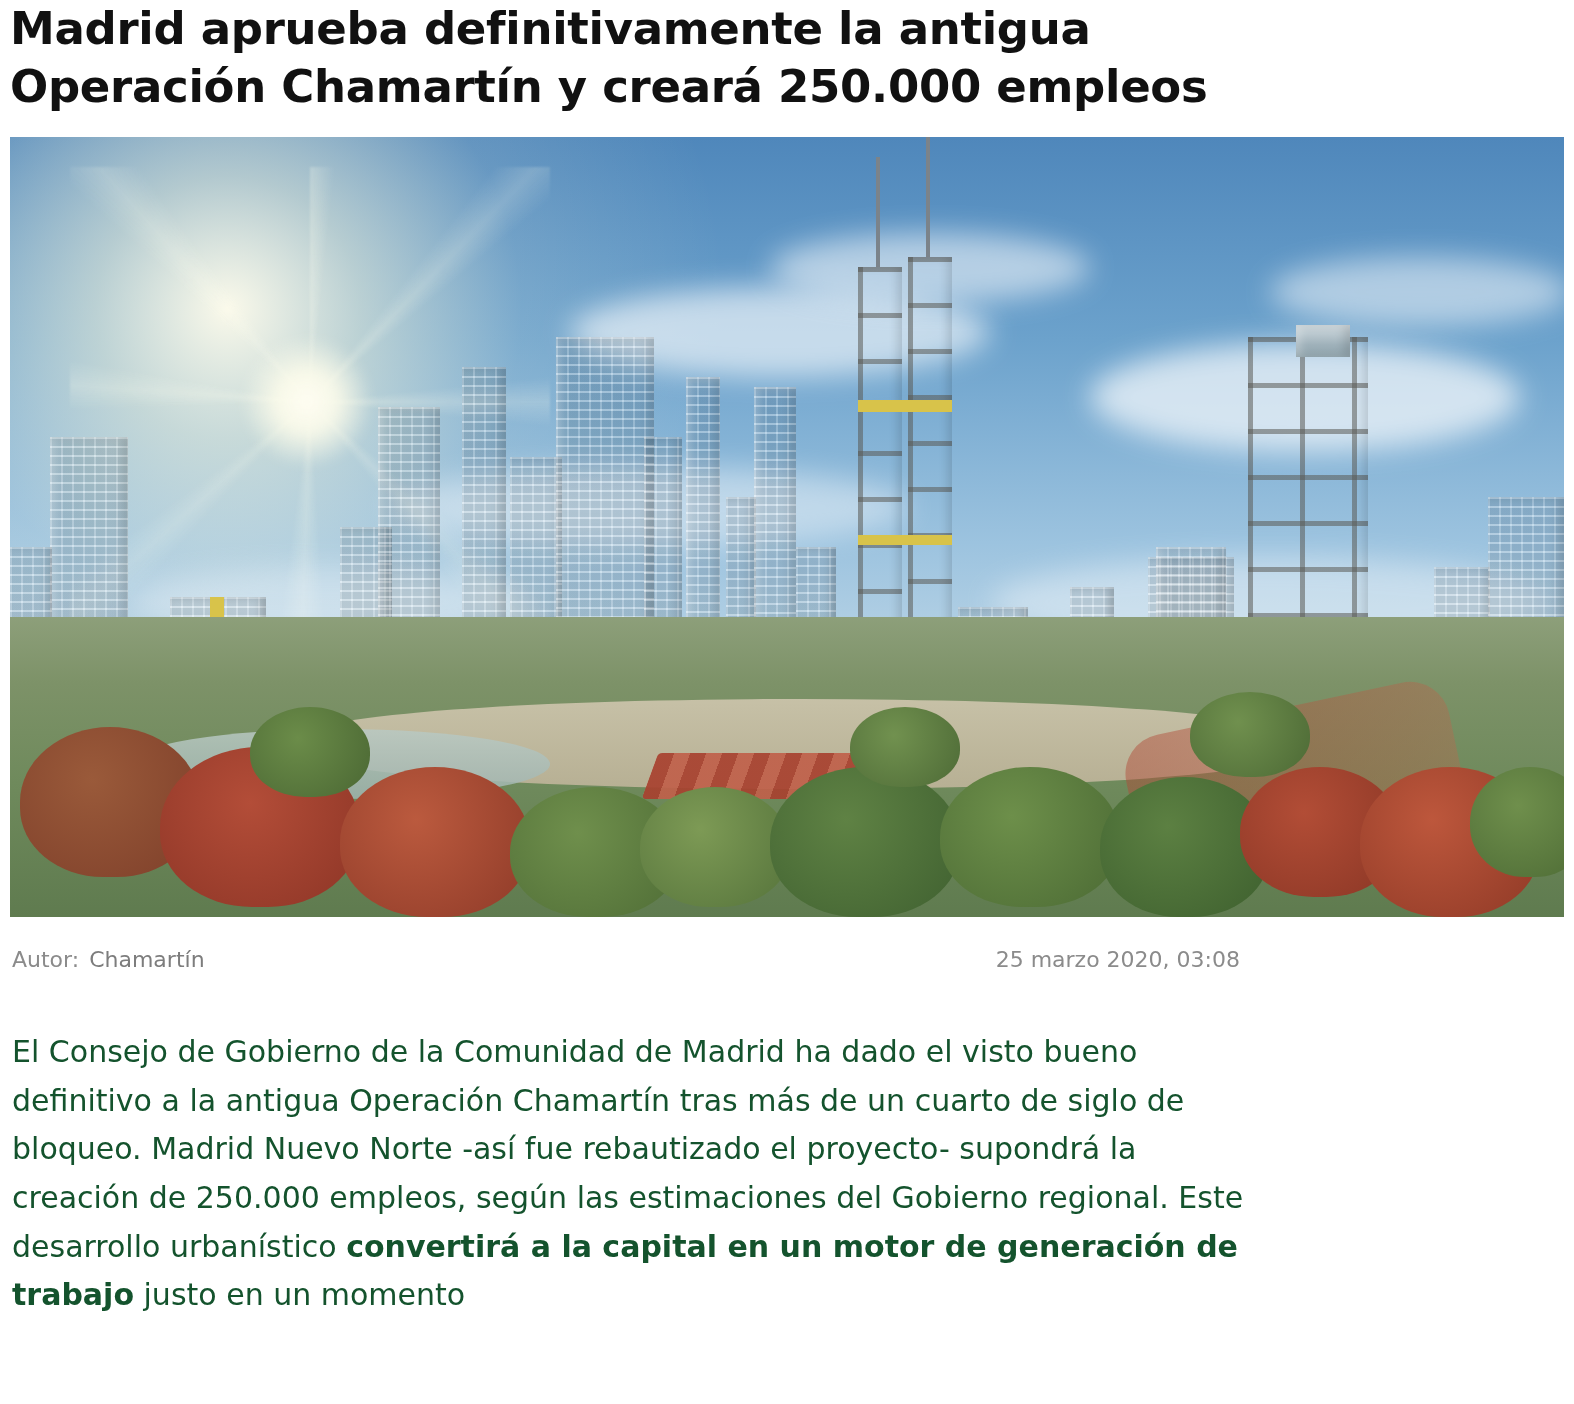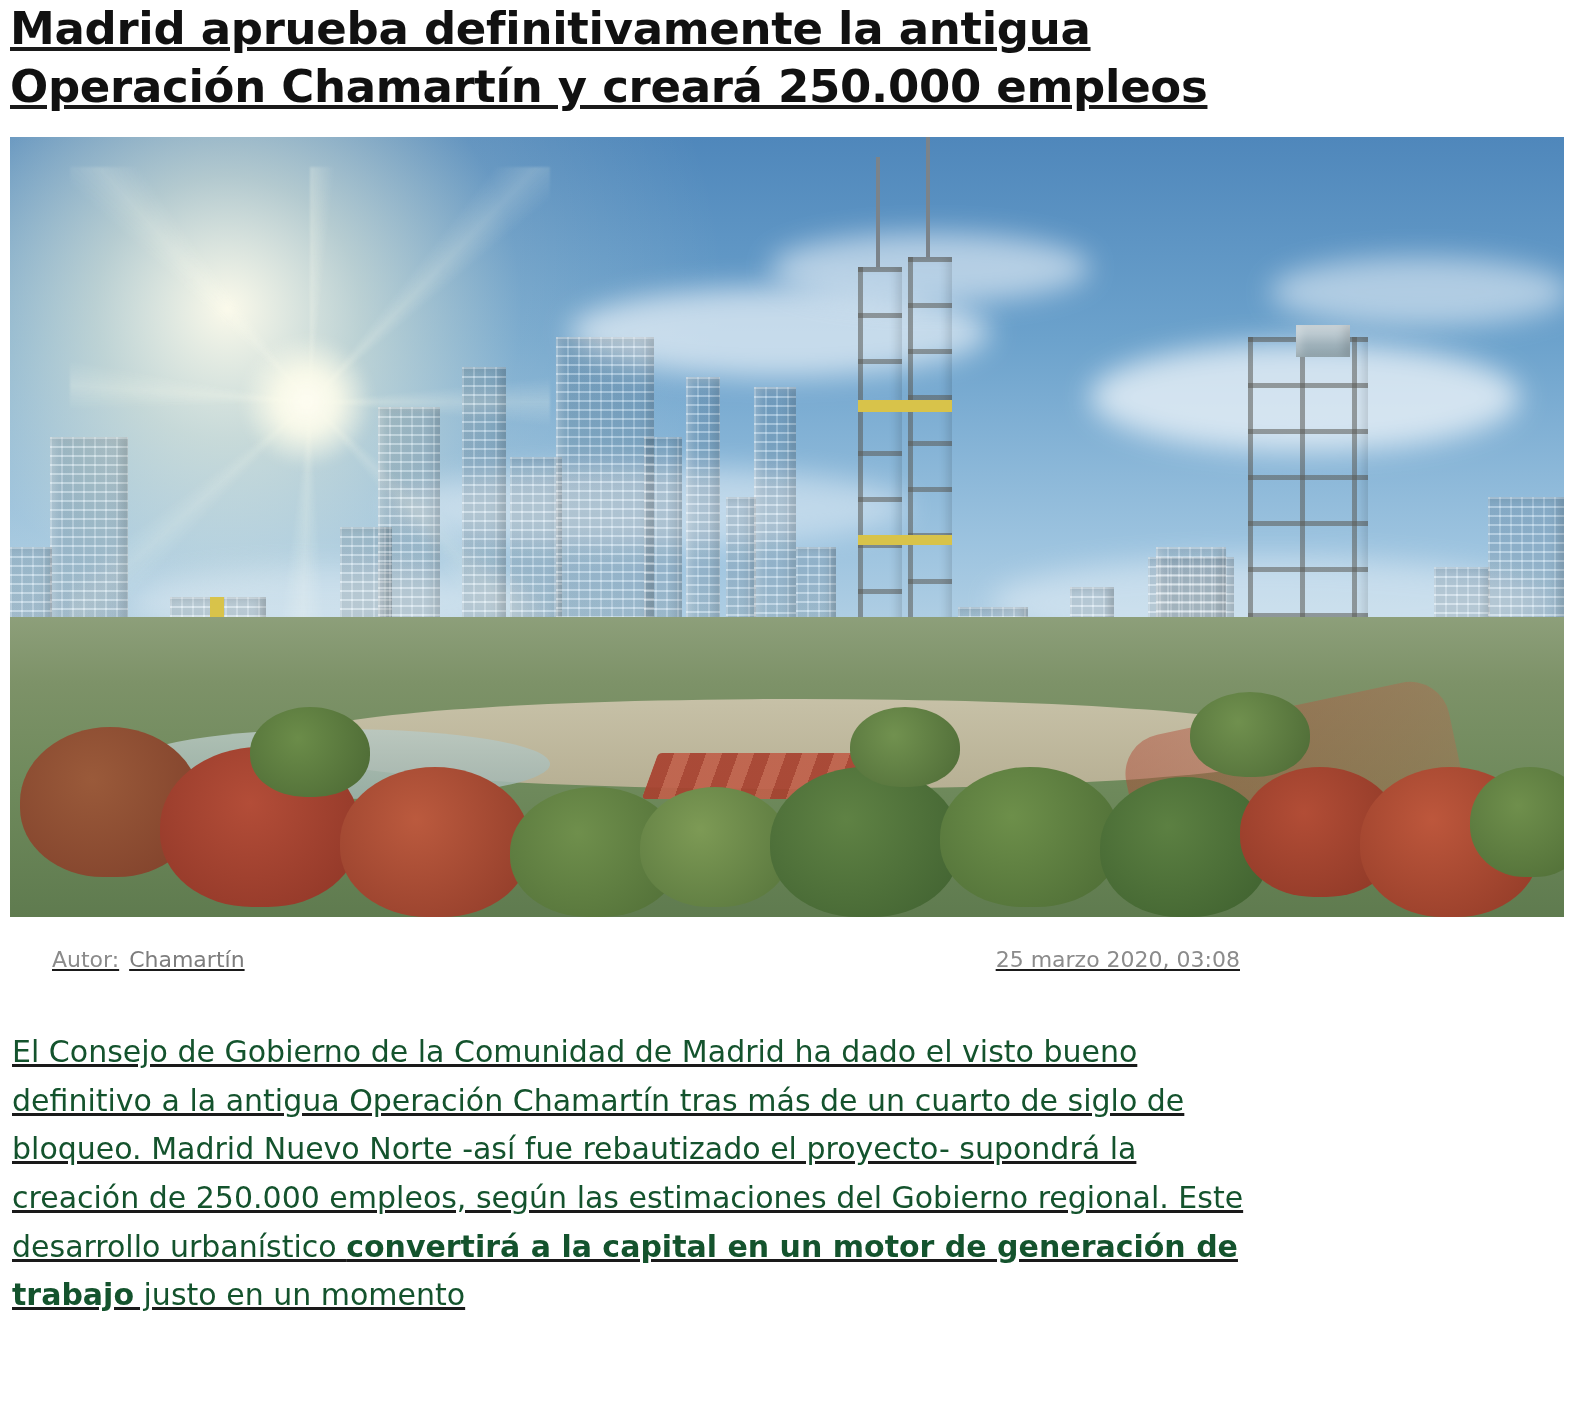--- a/index.html
+++ b/index.html
@@ -11,21 +11,20 @@
     width: 1574px;
     height: 1404px;
     font-family: "DejaVu Sans", sans-serif;
     color: #1a1a1a;
     overflow: hidden;
   }
   .page {
     width: 1256px;
     box-sizing: border-box;
     padding: 0 10px;
-    text-decoration: underline;
   }
   .headline {
     font-size: 45px;
     font-weight: bold;
     line-height: 1.28;
     letter-spacing: -0.3px;
     margin: 0;
     padding: 0 0 22px 0;
     color: #111111;
   }
@@ -191,21 +190,21 @@
     font-family: "DejaVu Sans", sans-serif;
   }
   .meta {
     display: flex;
     justify-content: space-between;
     align-items: baseline;
     color: #8b8b8b;
     font-size: 22px;
     padding: 30px 6px 0 2px;
   }
-  .meta .author-label { margin-right: 10px; margin-left: 40px; }
+  .meta .author-label { margin-right: 10px; }
   .meta .author { color: #7d7d7d; }
   .body-text {
     font-size: 30px;
     line-height: 1.62;
     color: #14532d;
     padding: 26px 2px 0 2px;
     max-width: 1540px;
   }
   .body-text b { font-weight: bold; }
 </style>

